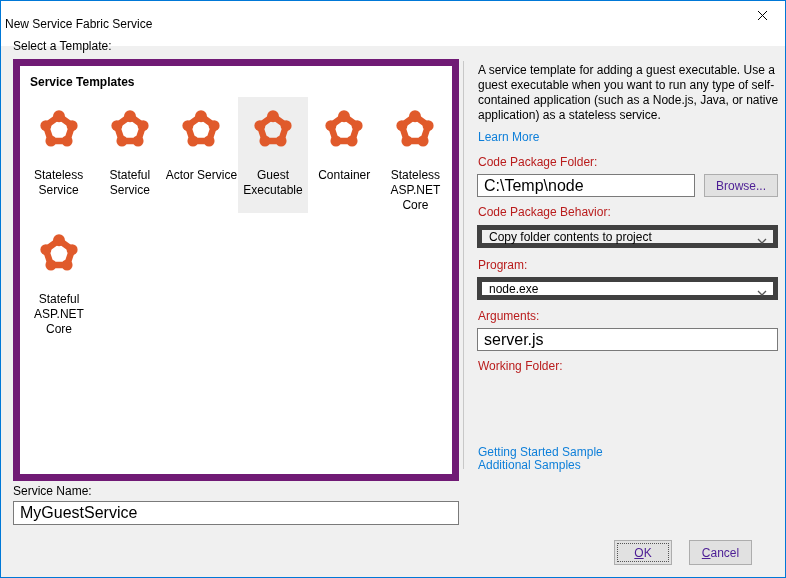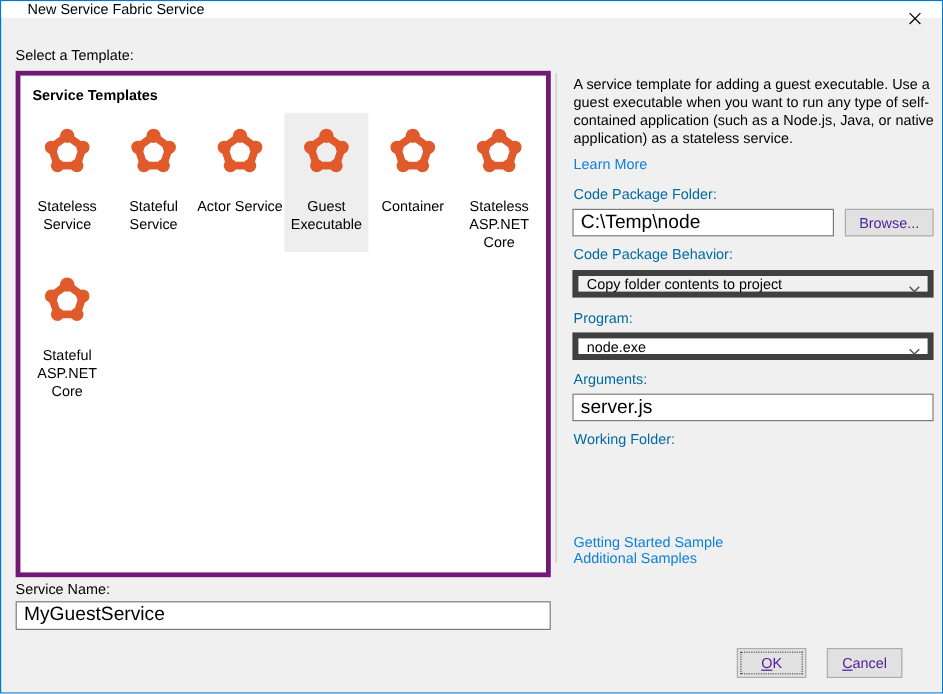--- a/index.html
+++ b/index.html
@@ -9,36 +9,36 @@
     box-sizing:border-box;
     background:#f0f0f0;
     border:1px solid #0078d7;
     font-family:"Liberation Sans", sans-serif;
     font-size:12px;
     color:#000;
     overflow:hidden;
   }
   
   .titlebar{
-    position:absolute;left:0;top:0;right:0;height:14px;
+    position:absolute;left:0;top:0;right:0;height:45px;
     background:#ffffff;
     display:flex;align-items:center;
-    padding-left:22px;box-sizing:border-box;
+    padding-left:4px;box-sizing:border-box;
   }
   .title-text{font-size:12px;color:#000;}
   .close-btn{
     position:absolute;right:0;top:0;width:46px;height:29px;
     display:flex;align-items:center;justify-content:center;
     cursor:pointer;background:transparent;border:none;
   }
   
   .select-template-label{position:absolute;left:12px;top:38px;}
   .template-box{
     position:absolute;left:12px;top:58px;width:446px;height:422px;
-    background:#ffffff;border:4px solid #701a75;box-sizing:border-box;
+    background:#ffffff;border:7px solid #701a75;box-sizing:border-box;
     overflow:hidden;
   }
   .group-title{font-weight:bold;padding:9px 0 0 10px;}
   .tiles-row{display:flex;margin:8px 0 0 4px;}
   .tile{
     width:70px;min-height:90px;margin-right:2px;
     display:flex;flex-direction:column;align-items:center;
     padding-top:10px;box-sizing:content-box;
     cursor:pointer;
     gap:12px;
@@ -48,21 +48,21 @@
     margin-top:5px;text-align:center;line-height:15px;
     white-space:pre;overflow:visible;
   }
   .sf-icon{width:44px;height:44px;flex:0 0 auto;}
   
   .v-separator{position:absolute;left:462px;top:60px;width:1px;height:408px;background:#c8c8c8;}
   
   .desc{position:absolute;left:477px;top:62px;width:302px;line-height:15px;white-space:pre-line;}
   .link{color:#0e7fd9;text-decoration:none;cursor:pointer;}
   .learn-more{position:absolute;left:477px;top:129px;}
-  .field-label{position:absolute;color:#0369a1;}
+  .field-label{position:absolute;color:#b91c1c;}
   .lbl-cpf{left:477px;top:154px;}
   .lbl-cpb{left:477px;top:204px;}
   .lbl-prog{left:477px;top:257px;}
   .lbl-args{left:477px;top:308px;}
   .lbl-wf{left:477px;top:358px;}
   .txt-input{
     position:absolute;box-sizing:border-box;height:23px;
     background:#ffffff;border:1px solid #7a7a7a;
     font-family:"Liberation Sans", sans-serif;font-size:16px;
     padding:0 6px;color:#000;

